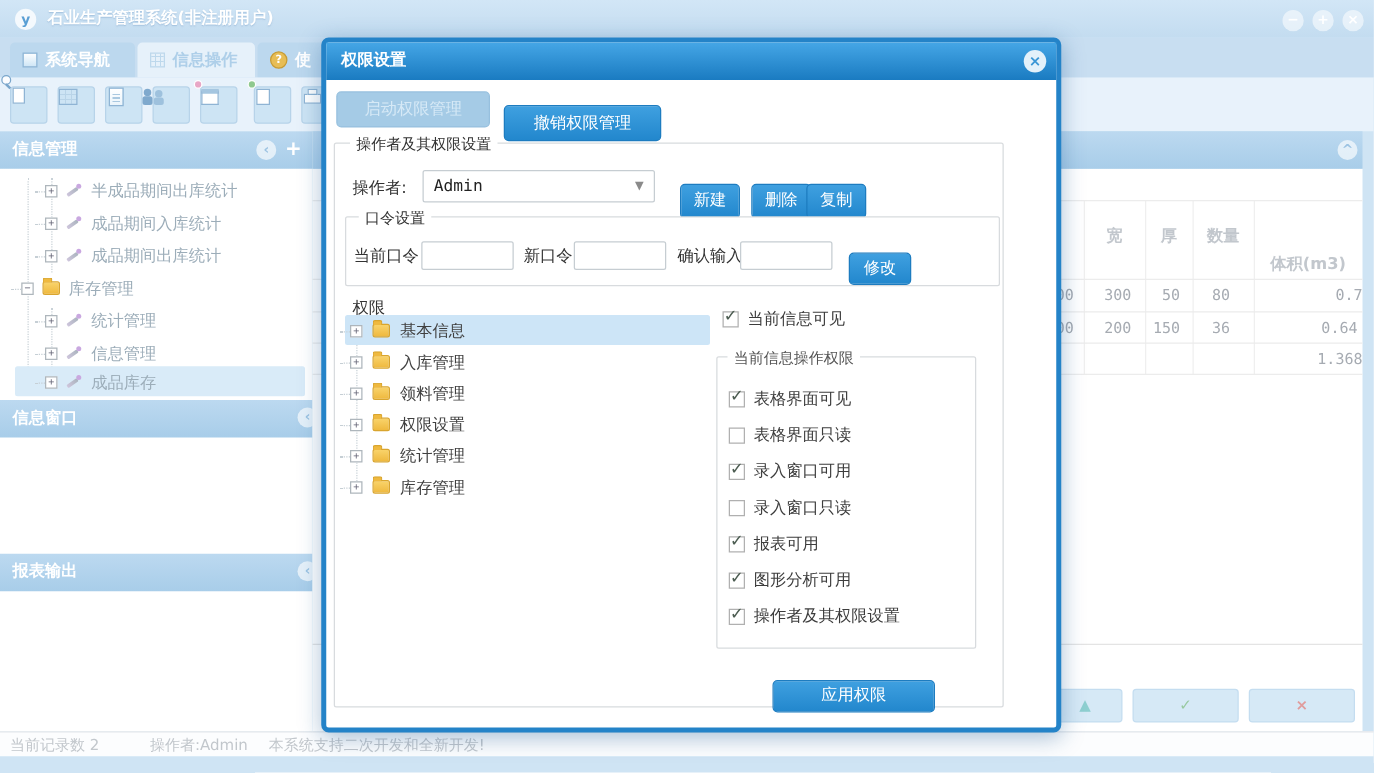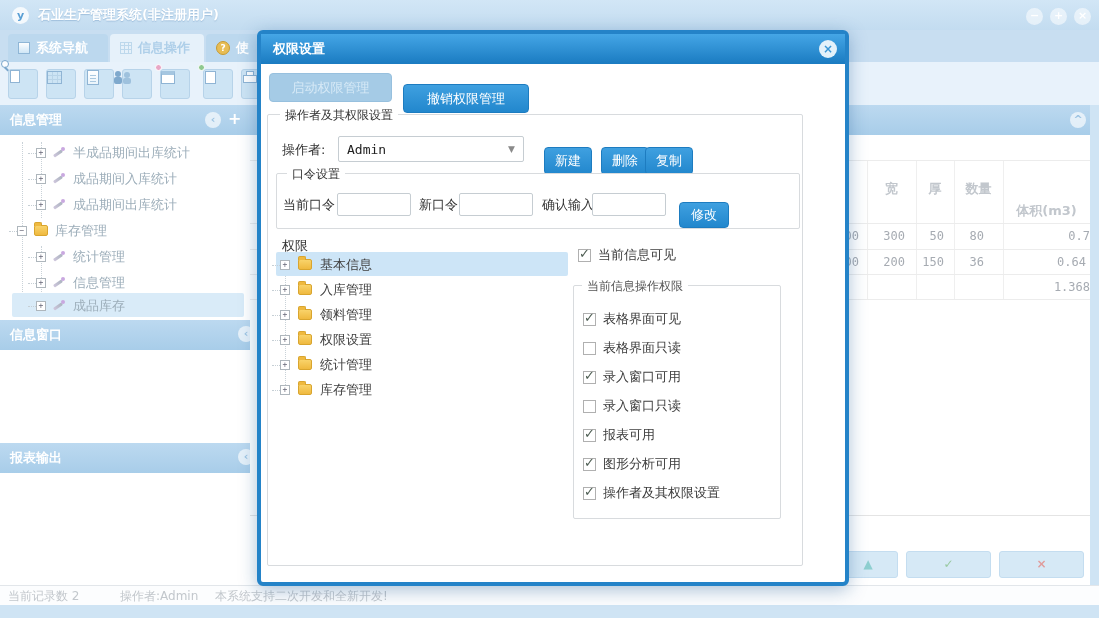--- a/index.html
+++ b/index.html
@@ -422,16 +422,17 @@
           <span class="cblabel">图形分析可用</span>
         </div>
         <div class="cb is-checked" style="left:9px;top:198px">
           <span class="box">
               <span class="mark">✓</span>
             </span>
           <span class="cblabel">操作者及其权限设置</span>
         </div>
       </div>
 
+      <div class="btn-blue abs" style="left:350px;top:418px;width:130px;height:26px;line-height:24px">应用权限</div>
     </div>
   </div>
 
 </div>
 
 </body></html>

